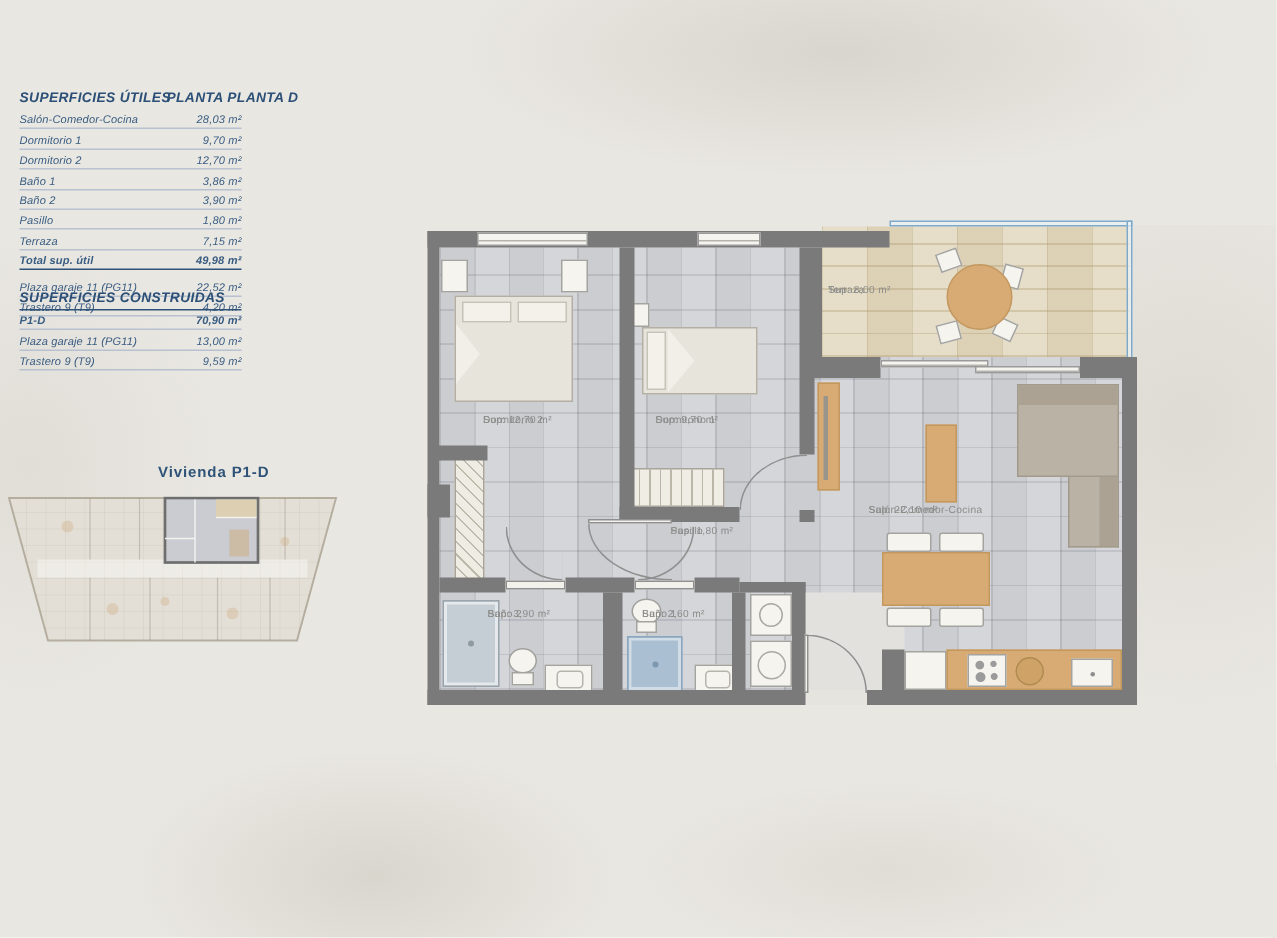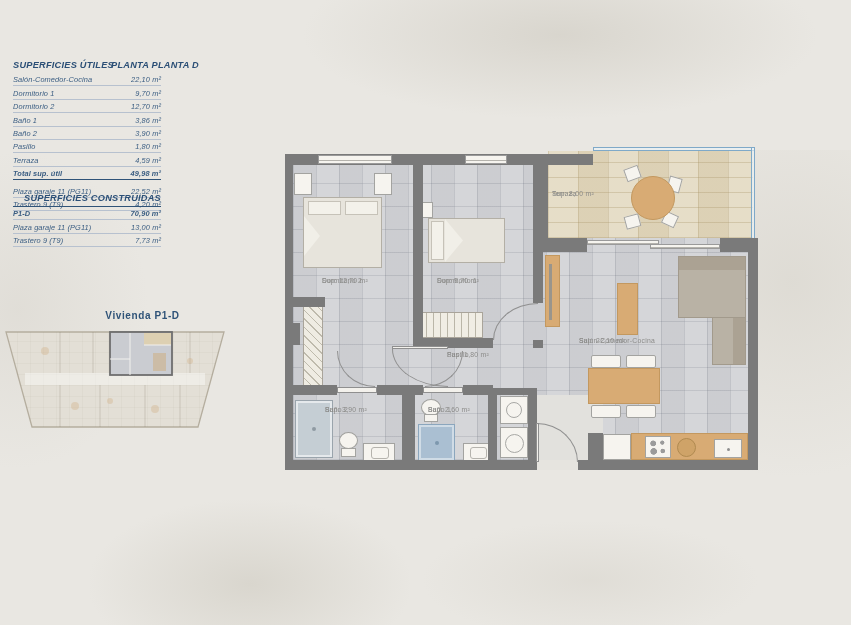--- a/index.html
+++ b/index.html
@@ -61,21 +61,21 @@
   <div class="stain" style="left:-70px;top:150px;width:220px;height:320px;background:radial-gradient(ellipse at 40% 50%,rgba(208,204,195,.35),transparent 70%);"></div>
 
   <div class="panel" style="left:13px;top:60px;width:148px;">
     <div class="thead">
       <span>SUPERFICIES ÚTILES</span>
       <span class="planta">PLANTA PLANTA D</span>
     </div>
     <div>
       <div class="trow">
           <span>Salón-Comedor-Cocina</span>
-          <span>22,10 m²</span>
+          <span>28,03 m²</span>
         </div>
       <div class="trow">
           <span>Dormitorio 1</span>
           <span>9,70 m²</span>
         </div>
       <div class="trow">
           <span>Dormitorio 2</span>
           <span>12,70 m²</span>
         </div>
       <div class="trow">
@@ -85,55 +85,55 @@
       <div class="trow">
           <span>Baño 2</span>
           <span>3,90 m²</span>
         </div>
       <div class="trow">
           <span>Pasillo</span>
           <span>1,80 m²</span>
         </div>
       <div class="trow">
           <span>Terraza</span>
-          <span>4,59 m²</span>
+          <span>7,15 m²</span>
         </div>
       <div class="trow bold totalrow">
           <span>Total sup. útil</span>
           <span>49,98 m²</span>
         </div>
     </div>
     <div class="extras">
       <div class="trow">
           <span>Plaza garaje 11 (PG11)</span>
           <span>22,52 m²</span>
         </div>
       <div class="trow">
           <span>Trastero 9 (T9)</span>
           <span>4,20 m²</span>
         </div>
     </div>
   </div>
 
-  <div class="panel" style="left:13px;top:193px;width:148px;text-align:right;">
+  <div class="panel" style="left:13px;top:193px;width:148px;">
     <div class="thead">
       <span>SUPERFICIES CONSTRUIDAS</span>
     </div>
     <div class="rows-top">
       <div class="trow bold">
           <span>P1-D</span>
           <span>70,90 m²</span>
         </div>
       <div class="trow">
           <span>Plaza garaje 11 (PG11)</span>
           <span>13,00 m²</span>
         </div>
       <div class="trow">
           <span>Trastero 9 (T9)</span>
-          <span>7,73 m²</span>
+          <span>9,59 m²</span>
         </div>
     </div>
   </div>
 
   <div class="ov-title">Vivienda P1-D</div>
   <div class="overview">
     <svg width="220" height="97" viewBox="0 0 220 97">
       <defs>
         <clipPath id="bld">
             <polygon points="1,1 219,1 193,96 27,96"></polygon>

